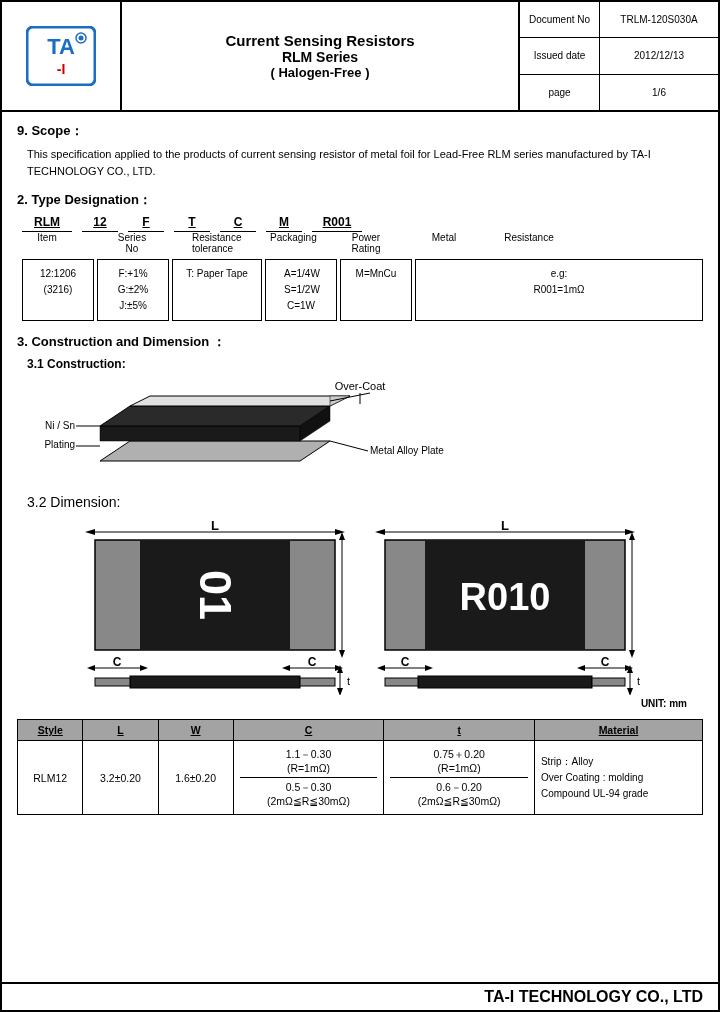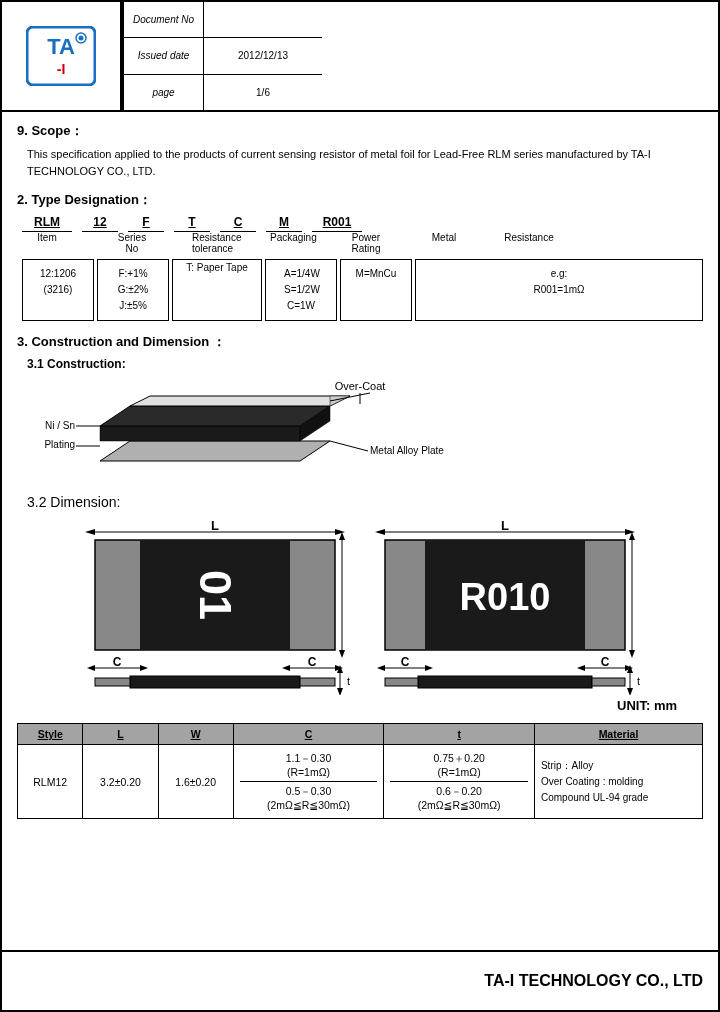--- a/index.html
+++ b/index.html
@@ -71,21 +71,20 @@
     .info-row:last-child { border-bottom: none; }
     .info-label {
       width: 80px;
       border-right: 1px solid #000;
       padding: 3px 5px;
       font-size: 10px;
       display: flex;
       align-items: center;
       justify-content: center;
       text-align: center;
-      font-style: italic;
     }
     .info-value {
       flex: 1;
       padding: 3px 5px;
       font-size: 10px;
       display: flex;
       align-items: center;
       justify-content: center;
       text-align: center;
     }
@@ -140,21 +139,21 @@
       border-bottom: 1px solid #000;
       padding: 3px 6px;
       display: block;
     }
     .td-sub:last-child {
       border-bottom: none;
     }
     
     .footer {
       border-top: 2px solid #000;
-      padding: 20px 15px;
+      padding: 4px 15px;
       text-align: right;
       font-size: 16px;
       font-weight: bold;
     }
     
     .construction-svg {
       width: 100%;
       height: 110px;
     }
   </style>
@@ -169,23 +168,29 @@
       <svg class="logo-svg" viewBox="0 0 70 60">
         <rect x="1" y="1" width="68" height="58" rx="6" ry="6" fill="none" stroke="#1a6fc4" stroke-width="3"></rect>
 
         <text x="35" y="28" text-anchor="middle" font-size="22" font-weight="bold" fill="#1a6fc4" font-family="Arial">TA</text>
         <text x="35" y="48" text-anchor="middle" font-size="14" font-weight="bold" fill="#cc0000" font-family="Arial">-I</text>
 
         <circle cx="55" cy="12" r="5" fill="none" stroke="#1a6fc4" stroke-width="1.5"></circle>
         <circle cx="55" cy="12" r="2.5" fill="#1a6fc4"></circle>
       </svg>
     </div>
+    <div class="header-title">
+      <h1>Current Sensing Resistors</h1>
+      <h2>RLM Series</h2>
+      <h3>( Halogen-Free )</h3>
+    </div>
     <div class="header-info">
       <div class="info-row">
         <div class="info-label">Document No</div>
+        <div class="info-value">TRLM-120S030A</div>
       </div>
       <div class="info-row">
         <div class="info-label">Issued date</div>
         <div class="info-value">2012/12/13</div>
       </div>
       <div class="info-row">
         <div class="info-label">page</div>
         <div class="info-value">1/6</div>
       </div>
     </div>
@@ -229,21 +234,21 @@
         <div style="width:36px; font-size:10px; text-align:center;">Power Rating</div>
         <div style="width:10px;">&nbsp;</div>
         <div style="width:36px; font-size:10px; text-align:center;">Metal</div>
         <div style="width:10px;">&nbsp;</div>
         <div style="width:50px; font-size:10px; text-align:center;">Resistance</div>
       </div>
 
       <div style="display:flex; gap:3px; margin-left:5px; margin-top:5px;">
         <div style="width:72px; border:1px solid #000; text-align:center; font-size:10px; padding:6px 2px; line-height:1.6;">12:1206<br>(3216)</div>
         <div style="width:72px; border:1px solid #000; text-align:center; font-size:10px; padding:6px 2px; line-height:1.6;">F:+1%<br>G:±2%<br>J:±5%</div>
-        <div style="width:90px; border:1px solid #000; text-align:center; font-size:10px; padding:0 2px; line-height:1.6;">T: Paper Tape</div>
+        <div style="width:90px; border:1px solid #000; text-align:center; font-size:10px; padding:6px 2px; line-height:1.6;">T: Paper Tape</div>
         <div style="width:72px; border:1px solid #000; text-align:center; font-size:10px; padding:6px 18px; line-height:1.6;">A=1/4W<br>S=1/2W<br>C=1W</div>
         <div style="width:72px; border:1px solid #000; text-align:center; font-size:10px; padding:6px 2px; line-height:1.6;">M=MnCu</div>
         <div style="flex:1; border:1px solid #000; text-align:center; font-size:10px; padding:6px 2px; line-height:1.6;">e.g:<br>R001=1mΩ</div>
       </div>
     </div>
 
     <div class="section">
       <div class="section-title">3. Construction and Dimension  ：</div>
       <div style="margin-left:10px; font-size:12px; font-weight:bold; margin-bottom:5px;">3.1 Construction:</div>
 
@@ -357,21 +362,21 @@
 
             <line x1="260" y1="153" x2="260" y2="168" stroke="#000" stroke-width="1"></line>
             <polygon points="257,153 263,153 260,145" fill="#000"></polygon>
             <polygon points="257,168 263,168 260,176" fill="#000"></polygon>
             <text x="267" y="165" text-anchor="start" font-size="11" font-family="Arial">t</text>
           </svg>
         </div>
       </div>
 
       
-      <div style="text-align:right; font-size:13px; font-weight:bold; margin-right:26px; margin-top:-10px;">UNIT: mm</div>
+      <div style="text-align:right; font-size:10px; font-weight:bold; margin-right:16px; margin-top:-10px;">UNIT: mm</div>
 
       
       <table class="spec-table" style="margin-top:10px;">
         <thead>
           <tr>
             <th>Style</th>
             <th>L</th>
             <th>W</th>
             <th>C</th>
             <th>t</th>

